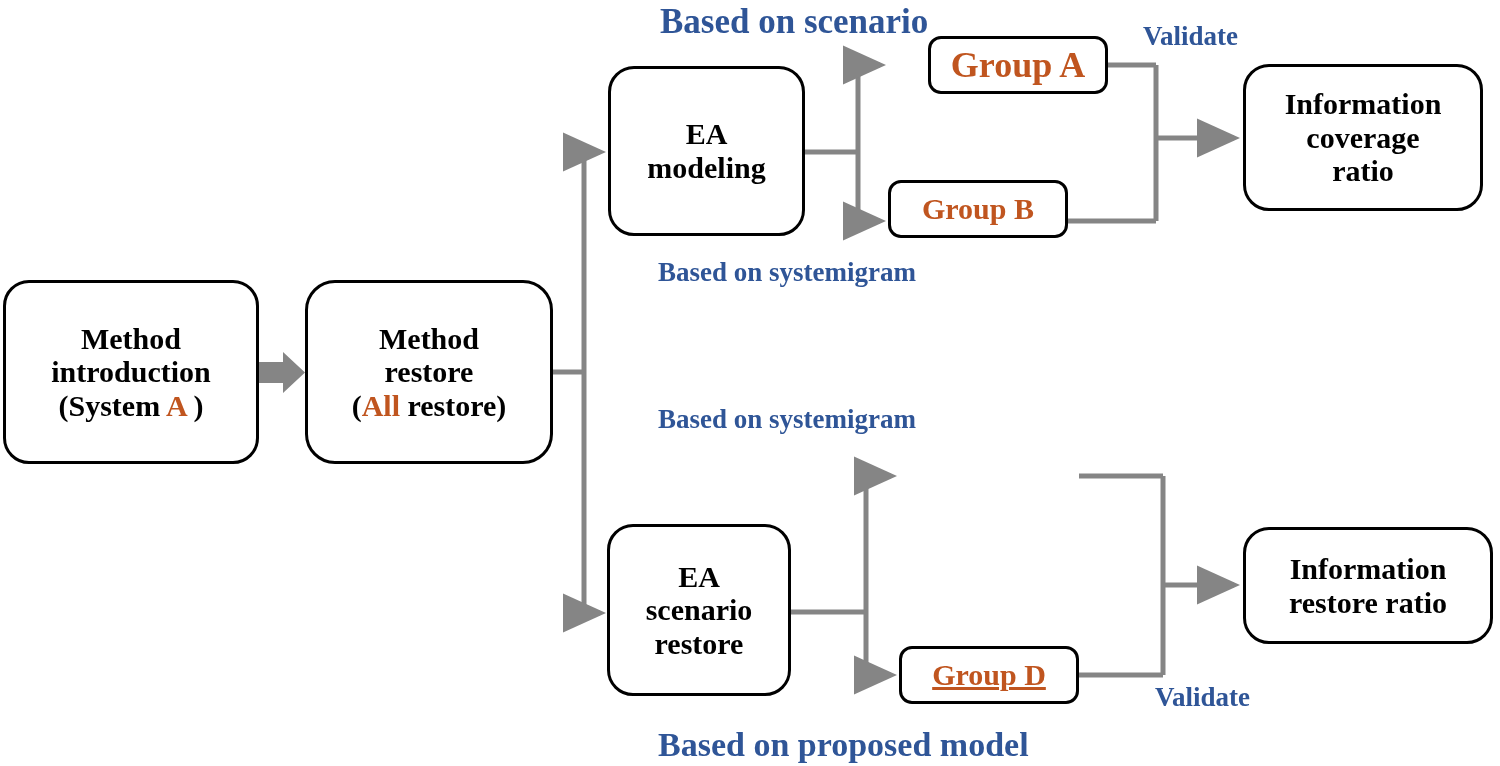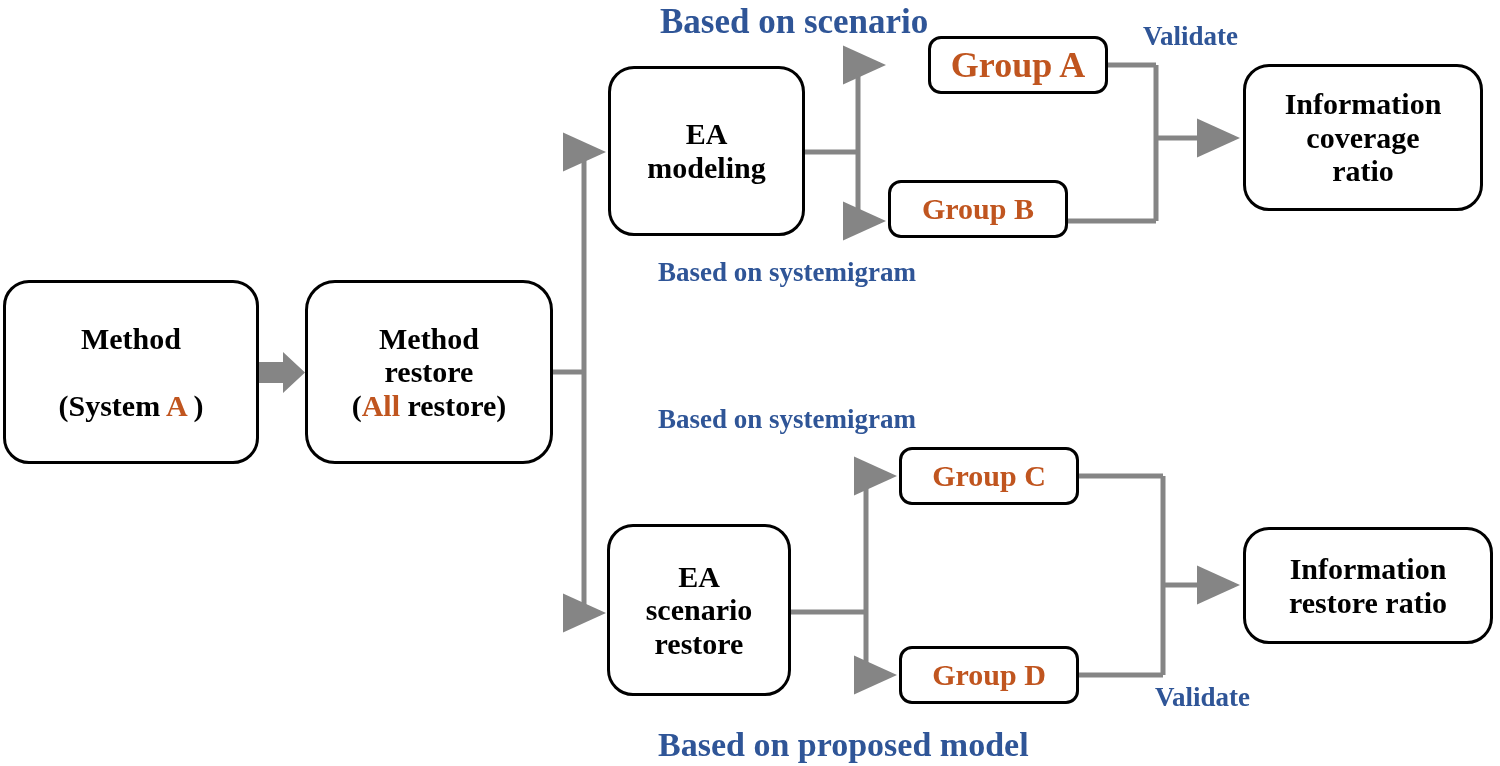--- a/index.html
+++ b/index.html
@@ -61,21 +61,21 @@
   }
 
   
   #node-system-introduction { left: 3px;    top: 280px; width: 256px; height: 184px; font-size: 30px; }
   #node-method-seminar      { left: 305px;  top: 280px; width: 248px; height: 184px; font-size: 30px; border-radius: 30px; }
   #node-ea-modeling         { left: 608px;  top: 66px;  width: 197px; height: 170px; font-size: 30px; }
   #node-ea-scenario-restore { left: 607px;  top: 524px; width: 184px; height: 172px; font-size: 30px; }
   #node-group-a             { left: 888px;  top: 36px;  width: 180px; height: 58px;  font-size: 36px; margin-left: 40px; }
   #node-group-b             { left: 888px;  top: 180px; width: 180px; height: 58px;  font-size: 30px; }
   #node-group-c             { left: 899px;  top: 447px; width: 180px; height: 58px;  font-size: 30px; }
-  #node-group-d             { left: 899px;  top: 646px; width: 180px; height: 58px;  font-size: 30px; }
+  #node-group-d             { left: 899px;  top: 646px; width: 180px; height: 58px;  font-size: 30px; text-decoration: underline; }
   #node-information-coverage-ratio { left: 1243px; top: 64px;  width: 240px; height: 147px; font-size: 30px; }
   #node-information-restore-ratio  { left: 1243px; top: 527px; width: 250px; height: 117px; font-size: 30px; }
 
   
   #label-based-on-scenario-top    { left: 660px;  top: 2px;   font-size: 35px; }
   #label-based-on-systemigram-top { left: 658px;  top: 257px; font-size: 27px; }
   #label-based-on-systemigram-bot { left: 658px;  top: 404px; font-size: 27px; }
   #label-based-on-proposed-model  { left: 658px;  top: 726px; font-size: 34px; }
   #label-validate-top             { left: 1143px; top: 21px;  font-size: 27px; }
   #label-validate-bottom          { left: 1155px; top: 682px; font-size: 27px; }
@@ -129,21 +129,21 @@
 
     <g stroke="#858585" stroke-width="5" fill="none">
       <path d="M1079,476 L1163,476"></path>
       <path d="M1079,675 L1163,675"></path>
       <path d="M1163,476 L1163,675"></path>
       <path d="M1163,585 L1234,585" marker-end="url(#arrow-thin)"></path>
     </g>
   </svg>
 
   <div class="node process" id="node-system-introduction">
-    <span class="label-inner"><span>Method</span><br><br><span>(System </span><span class="accent-orange">A</span><span> )</span></span>
+    <span class="label-inner"><span>Method</span><br><span>introduction</span><br><span>(System </span><span class="accent-orange">A</span><span> )</span></span>
   </div>
 
   <div class="node process" id="node-method-seminar">
     <span class="label-inner"><span>Method</span><br><span>restore</span><br><span>(</span><span class="accent-orange">All</span><span> restore)</span></span>
   </div>
 
   <div class="node process" id="node-ea-modeling">
     <span class="label-inner">EA
 modeling</span>
   </div>
@@ -155,23 +155,20 @@
   </div>
 
   <div class="node group" id="node-group-a">
     <span class="label-inner">Group A</span>
   </div>
 
   <div class="node group" id="node-group-b">
     <span class="label-inner">Group B</span>
   </div>
 
-  <div class="node group" id="node-group-c">
-    <span class="label-inner">Group C</span>
-  </div>
 
   <div class="node group" id="node-group-d">
     <span class="label-inner">Group D</span>
   </div>
 
   <div class="node process" id="node-information-coverage-ratio">
     <span class="label-inner">Information
 coverage
 ratio</span>
   </div>

